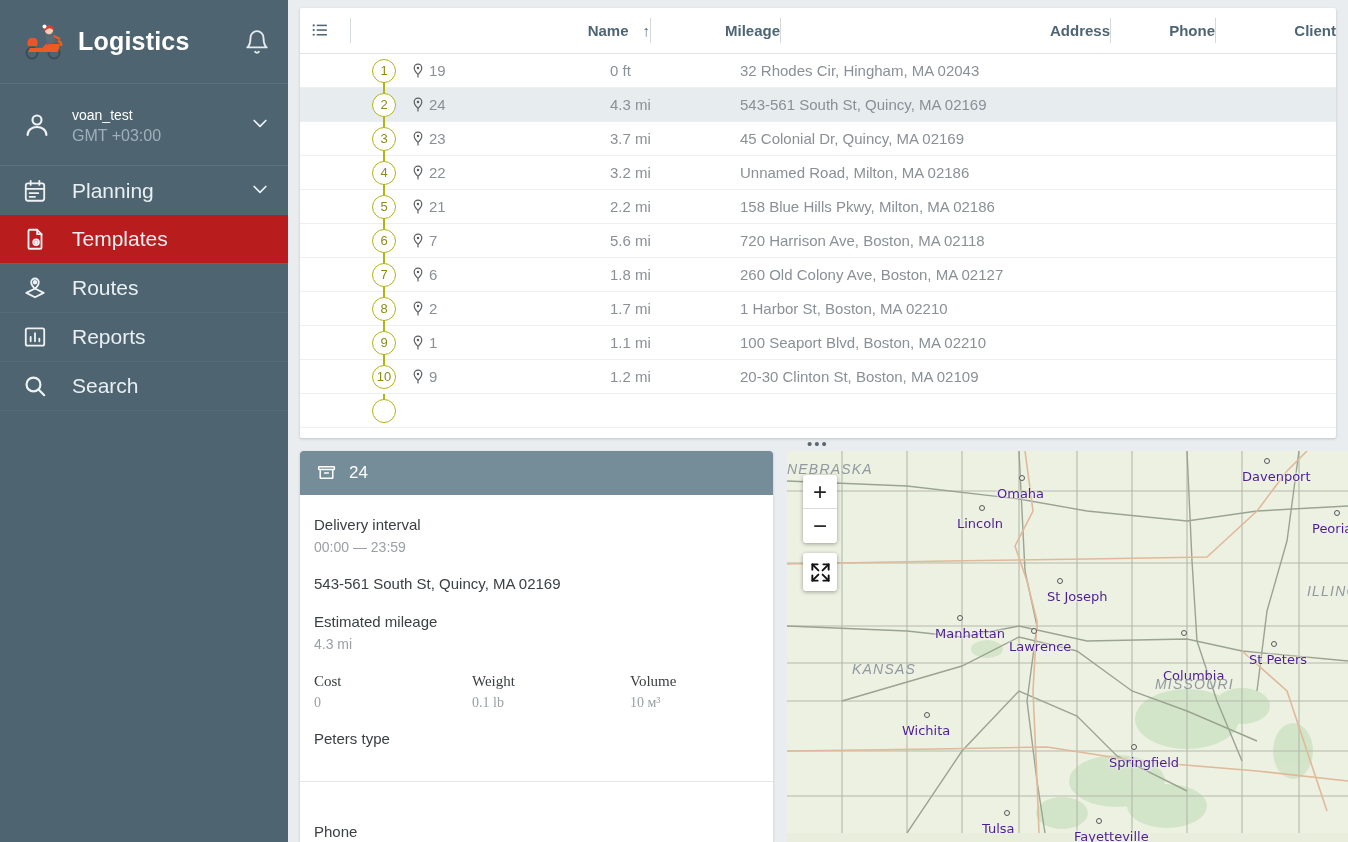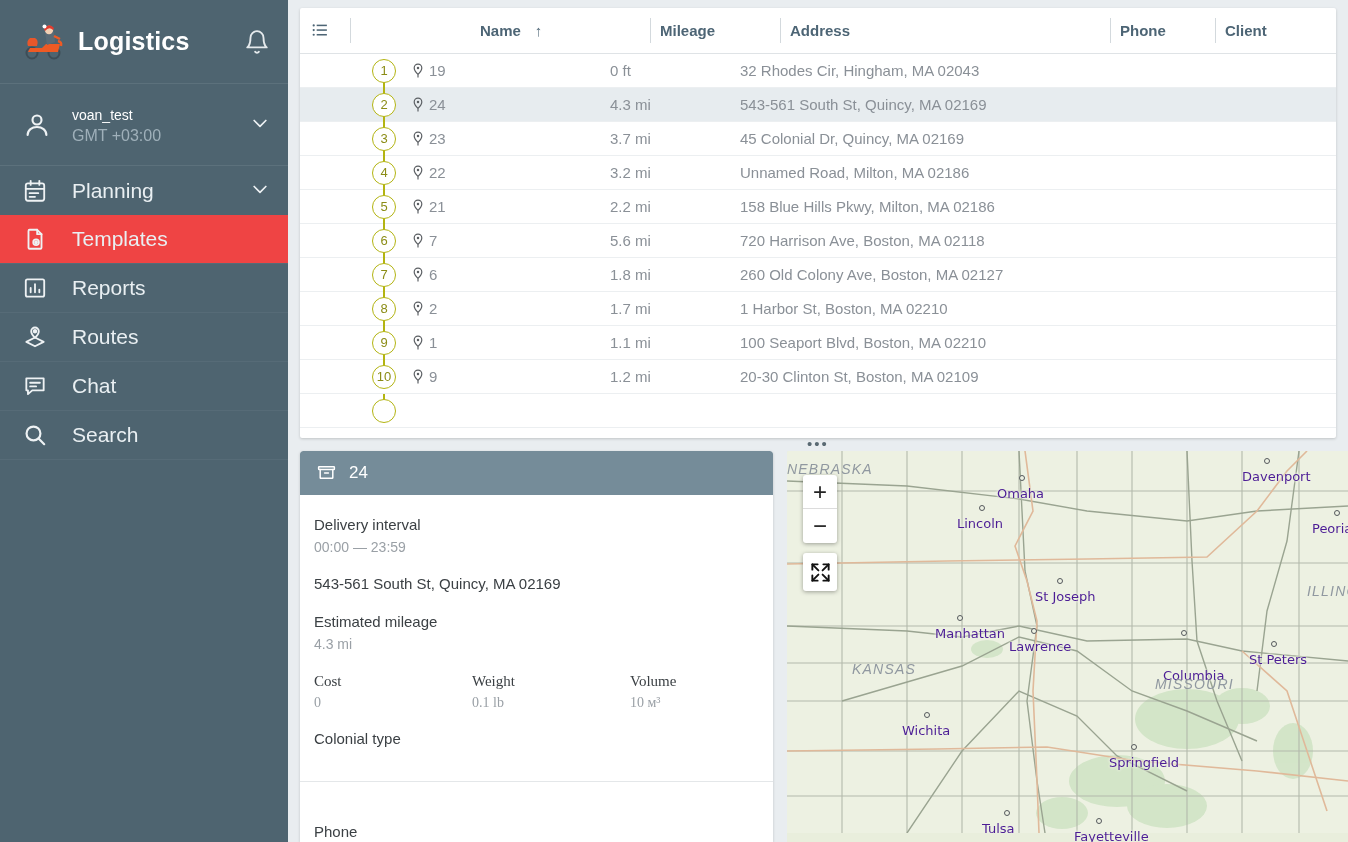--- a/index.html
+++ b/index.html
@@ -42,21 +42,21 @@
 
   .nav-item {
     display: flex; align-items: center; height: 49px;
     padding: 0 18px 0 22px; cursor: pointer;
     border-bottom: 1px solid #566b77;
   }
   .nav-item .nav-ico { width: 34px; flex: 0 0 34px; display: flex; align-items: center; }
   .nav-item .nav-label {
     color: #e9eff2; font-size: 21px; flex: 1; padding-left: 16px;
   }
-  .nav-item.active { background: #ef4444; }
+  .nav-item.active { background: #b91c1c; }
   .nav-item.planning { border-bottom: none; }
   .nav-rest { flex: 1; }
 
   
   .main {
     flex: 1; height: 842px; padding: 8px 0 0 12px;
     display: flex; flex-direction: column;
   }
 
   
@@ -65,21 +65,21 @@
     border-radius: 2px; box-shadow: 0 1px 3px rgba(0,0,0,.18);
     display: flex; flex-direction: column; overflow: hidden;
   }
   .thead {
     height: 46px; display: flex; align-items: stretch;
     border-bottom: 1px solid #dfe3e6; flex: 0 0 46px;
   }
   .th {
     display: flex; align-items: center;
     color: #4d6575; font-size: 15px; font-weight: bold;
-    padding-left: 10px; position: relative;
+    padding-left: 10px; position: relative; justify-content: flex-end;
   }
   .th + .th::before {
     content: ""; position: absolute; left: 0; top: 10px; bottom: 10px;
     width: 1px; background: #d3d9dd;
   }
   .th-icon { width: 50px; flex: 0 0 50px; justify-content: flex-start; padding-left: 12px;}
   .th-name { width: 300px; flex: 0 0 300px; padding-left: 130px; }
   .th-mileage { width: 130px; flex: 0 0 130px; }
   .th-address { width: 330px; flex: 0 0 330px; }
   .th-phone { width: 105px; flex: 0 0 105px; }
@@ -258,50 +258,40 @@
           <circle cx="13" cy="15" r="2.6"></circle>
           <circle cx="13" cy="15" r=".9" fill="#eef2f4"></circle>
         </svg>
       </span>
       <span class="nav-label">Templates</span>
     </div>
 
     <div class="nav-item">
       <span class="nav-ico">
         <svg viewBox="0 0 24 24" width="26" height="26" fill="none" stroke="#eef2f4" stroke-width="1.7" stroke-linecap="round" stroke-linejoin="round">
+          <path d="M4 16.5 L12 12.5 L20 16.5 L12 20.5 Z"></path>
+          <path d="M12 3.2a3.5 3.5 0 0 0-3.5 3.5c0 2.6 3.5 6 3.5 6s3.5-3.4 3.5-6A3.5 3.5 0 0 0 12 3.2z"></path>
+          <circle cx="12" cy="6.7" r="1.2" fill="#eef2f4"></circle>
+        </svg>
+      </span>
+      <span class="nav-label">Routes</span>
+    </div>
+
+    <div class="nav-item">
+      <span class="nav-ico">
+        <svg viewBox="0 0 24 24" width="26" height="26" fill="none" stroke="#eef2f4" stroke-width="1.7" stroke-linecap="round" stroke-linejoin="round">
           <rect x="3.5" y="4" width="17" height="16" rx="1.5"></rect>
           <line x1="8" y1="16" x2="8" y2="12"></line>
           <line x1="12" y1="16" x2="12" y2="8.5"></line>
           <line x1="16" y1="16" x2="16" y2="13.5"></line>
         </svg>
       </span>
       <span class="nav-label">Reports</span>
     </div>
 
-    <div class="nav-item">
-      <span class="nav-ico">
-        <svg viewBox="0 0 24 24" width="26" height="26" fill="none" stroke="#eef2f4" stroke-width="1.7" stroke-linecap="round" stroke-linejoin="round">
-          <path d="M4 16.5 L12 12.5 L20 16.5 L12 20.5 Z"></path>
-          <path d="M12 3.2a3.5 3.5 0 0 0-3.5 3.5c0 2.6 3.5 6 3.5 6s3.5-3.4 3.5-6A3.5 3.5 0 0 0 12 3.2z"></path>
-          <circle cx="12" cy="6.7" r="1.2" fill="#eef2f4"></circle>
-        </svg>
-      </span>
-      <span class="nav-label">Routes</span>
-    </div>
-
-    <div class="nav-item">
-      <span class="nav-ico">
-        <svg viewBox="0 0 24 24" width="26" height="26" fill="none" stroke="#eef2f4" stroke-width="1.7" stroke-linecap="round" stroke-linejoin="round">
-          <path d="M4 5h16v11H9.5L5.5 19.5V16H4z"></path>
-          <line x1="7.5" y1="9" x2="16.5" y2="9"></line>
-          <line x1="7.5" y1="12.4" x2="13" y2="12.4"></line>
-        </svg>
-      </span>
-      <span class="nav-label">Chat</span>
-    </div>
 
     <div class="nav-item">
       <span class="nav-ico">
         <svg viewBox="0 0 24 24" width="26" height="26" fill="none" stroke="#eef2f4" stroke-width="2" stroke-linecap="round" stroke-linejoin="round">
           <circle cx="10.6" cy="10.6" r="6.4"></circle>
             <line x1="15.3" y1="15.3" x2="20.5" y2="20.5"></line>
         </svg>
       </span>
       <span class="nav-label">Search</span>
     </div>
@@ -584,21 +574,21 @@
             </div>
             <div class="fld-col">
               <div class="fld-label">Weight</div>
               <div class="fld-value">0.1 lb</div>
             </div>
             <div class="fld-col">
               <div class="fld-label">Volume</div>
               <div class="fld-value">10 м³</div>
             </div>
           </div>
-          <div class="fld-plain">Colonial type</div>
+          <div class="fld-plain">Peters type</div>
         </div>
         <div class="detail-sep"></div>
         <div class="detail-foot">
           <div class="fld-label">Phone</div>
         </div>
       </div>
 
       <div class="map-wrap">
         <svg class="map-svg" viewBox="0 0 561 382" preserveAspectRatio="none">
           <rect width="561" height="382" fill="#edf1e2"></rect>
@@ -666,21 +656,21 @@
         <div id="map-labels">
             <div class="map-dot" style="left: 232px; top: 24px;"></div>
             <div class="map-label" style="left: 210px; top: 35px;">Omaha</div>
             <div class="map-dot" style="left: 192px; top: 54px;"></div>
             <div class="map-label" style="left: 170px; top: 65px;">Lincoln</div>
             <div class="map-dot" style="left: 477px; top: 7px;"></div>
             <div class="map-label" style="left: 455px; top: 18px;">Davenport</div>
             <div class="map-dot" style="left: 547px; top: 59px;"></div>
             <div class="map-label" style="left: 525px; top: 70px;">Peoria</div>
             <div class="map-dot" style="left: 270px; top: 127px;"></div>
-            <div class="map-label" style="left: 248px; top: 138px;">St Joseph</div>
+            <div class="map-label" style="left: 260px; top: 138px;">St Joseph</div>
             <div class="map-dot" style="left: 170px; top: 164px;"></div>
             <div class="map-label" style="left: 148px; top: 175px;">Manhattan</div>
             <div class="map-dot" style="left: 244px; top: 177px;"></div>
             <div class="map-label" style="left: 222px; top: 188px;">Lawrence</div>
             <div class="map-dot" style="left: 394px; top: 179px;"></div>
             <div class="map-label" style="left: 376px; top: 190px; margin-top: 27px;">Columbia</div>
             <div class="map-dot" style="left: 484px; top: 190px;"></div>
             <div class="map-label" style="left: 462px; top: 201px;">St Peters</div>
             <div class="map-dot" style="left: 137px; top: 261px;"></div>
             <div class="map-label" style="left: 115px; top: 272px;">Wichita</div>

